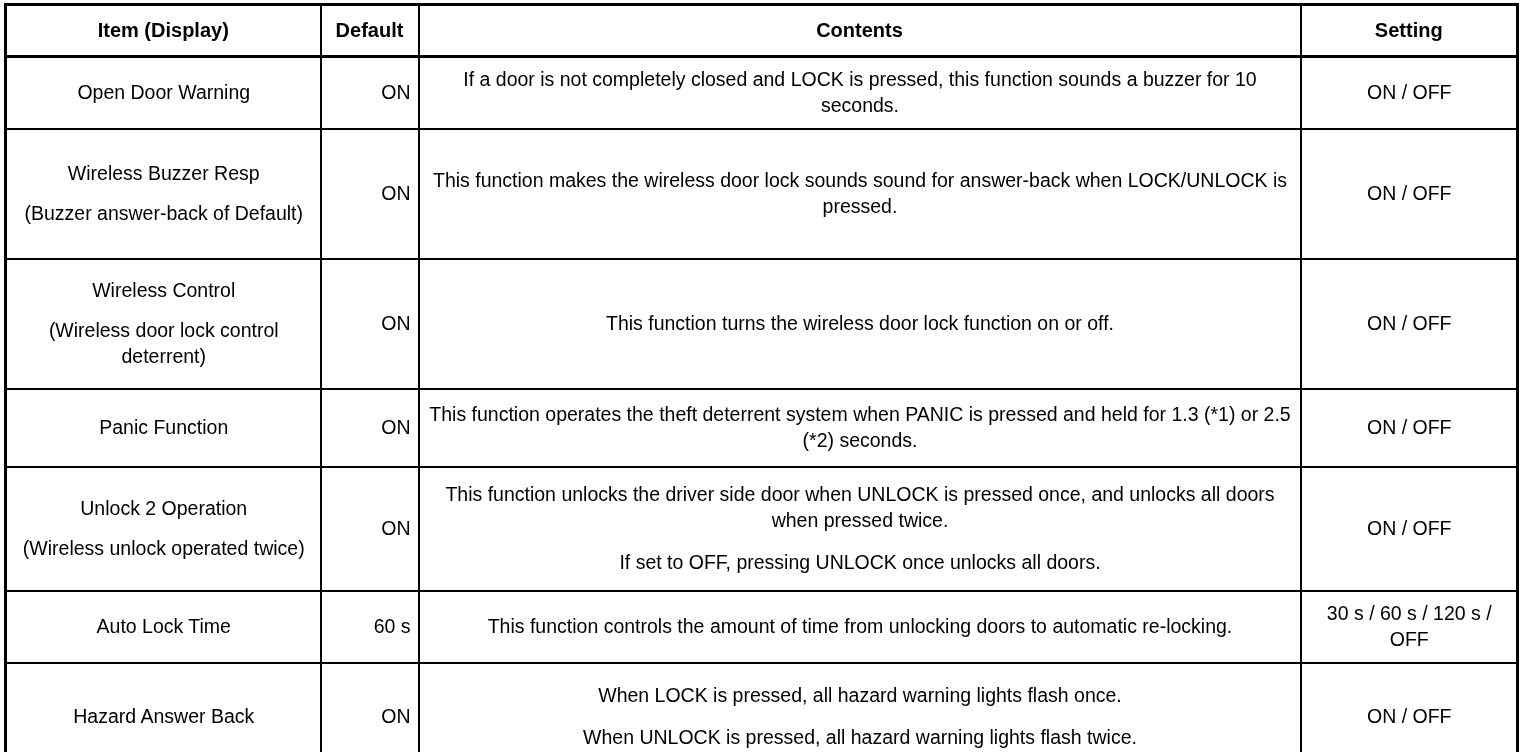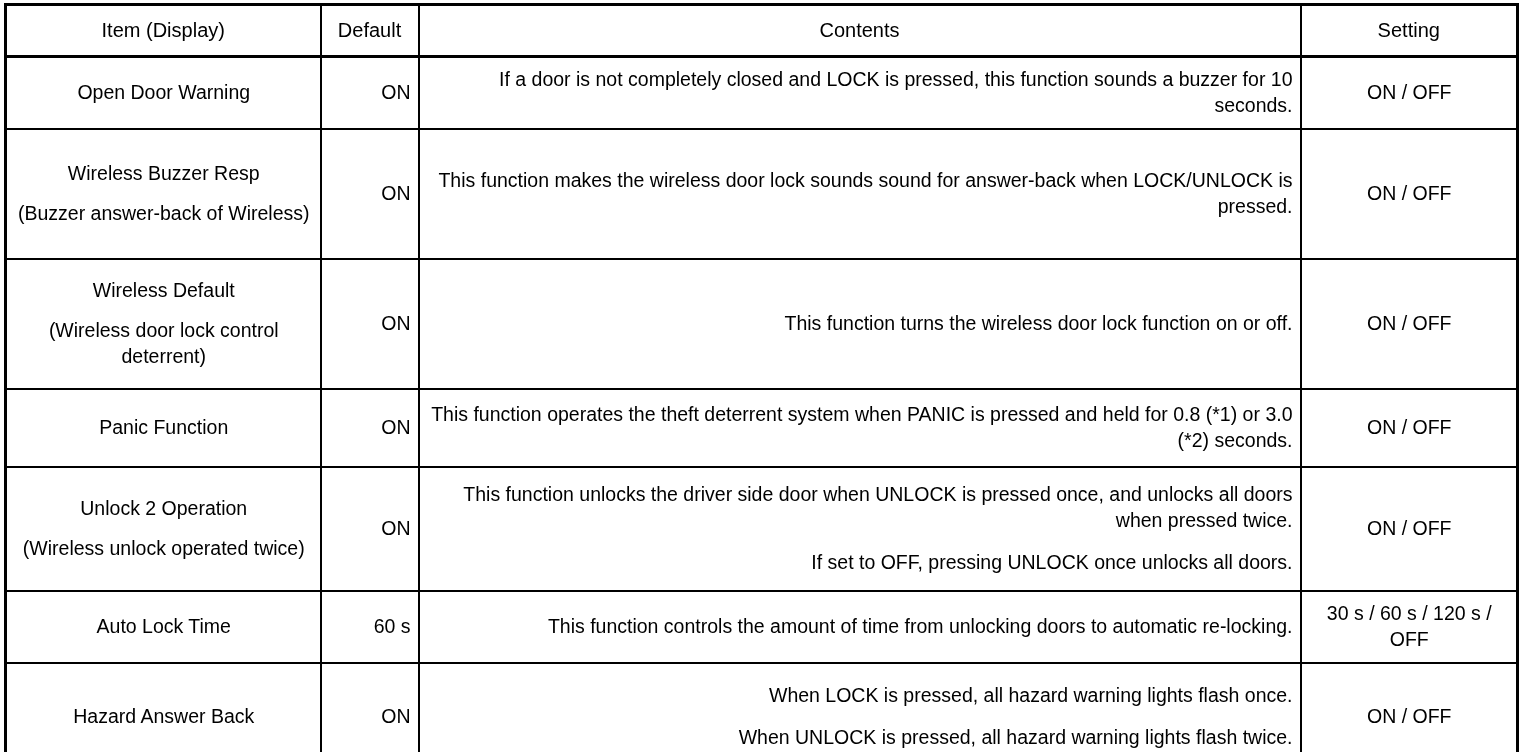--- a/index.html
+++ b/index.html
@@ -36,33 +36,33 @@
   table.spec td {
     border: 2px solid #000;
     padding: 0;
     vertical-align: middle;
     font-size: 19.5px;
     line-height: 1.32;
     font-weight: 400;
   }
   table.spec thead th {
     text-align: center;
-    font-weight: 400;
+    font-weight: 700;
     font-size: 20px;
     height: 45px;
     padding: 2px 6px;
     border-bottom: 3px solid #000;
   }
   .cell-pad {
     padding: 4px 7px 4px 8px;
     box-sizing: border-box;
   }
   td.col-item   { text-align: center; }
   td.col-default{ text-align: right; }
-  td.col-contents{ text-align: right; }
+  td.col-contents{ text-align: center; }
   td.col-setting{ text-align: center; }
 
   
   tr.r0 > td { height: 70px; }
   tr.r1 > td { height: 128px; }
   tr.r2 > td { height: 128px; }
   tr.r3 > td { height: 76px; }
   tr.r4 > td { height: 122px; }
   tr.r5 > td { height: 70px; }
   tr.r6 > td { height: 106px; }
@@ -116,21 +116,21 @@
             <span>ON / OFF</span>
           </div>
         </td>
       </tr>
 
       <tr class="r1">
         <td class="col-item">
           <div class="cell-pad">
             <span class="item-main">Wireless Buzzer Resp</span>
             <span class="sub-gap"></span>
-            <span class="item-sub">(Buzzer answer-back of Wireless)</span>
+            <span class="item-sub">(Buzzer answer-back of Default)</span>
           </div>
         </td>
         <td class="col-default">
           <div class="cell-pad">
             <span>ON</span>
           </div>
         </td>
         <td class="col-contents">
           <div class="cell-pad">
             <span class="line">This function makes the wireless door lock sounds sound for answer-back when LOCK/UNLOCK is pressed.</span>
@@ -139,21 +139,21 @@
         <td class="col-setting">
           <div class="cell-pad">
             <span>ON / OFF</span>
           </div>
         </td>
       </tr>
 
       <tr class="r2">
         <td class="col-item">
           <div class="cell-pad">
-            <span class="item-main">Wireless Default</span>
+            <span class="item-main">Wireless Control</span>
             <span class="sub-gap"></span>
             <span class="item-sub">(Wireless door lock control deterrent)</span>
           </div>
         </td>
         <td class="col-default">
           <div class="cell-pad">
             <span>ON</span>
           </div>
         </td>
         <td class="col-contents">
@@ -174,21 +174,21 @@
             <span class="item-main">Panic Function</span>
           </div>
         </td>
         <td class="col-default">
           <div class="cell-pad">
             <span>ON</span>
           </div>
         </td>
         <td class="col-contents">
           <div class="cell-pad">
-            <span class="line">This function operates the theft deterrent system when PANIC is pressed and held for 0.8 (*1) or 3.0 (*2) seconds.</span>
+            <span class="line">This function operates the theft deterrent system when PANIC is pressed and held for 1.3 (*1) or 2.5 (*2) seconds.</span>
           </div>
         </td>
         <td class="col-setting">
           <div class="cell-pad">
             <span>ON / OFF</span>
           </div>
         </td>
       </tr>
 
       <tr class="r4">

